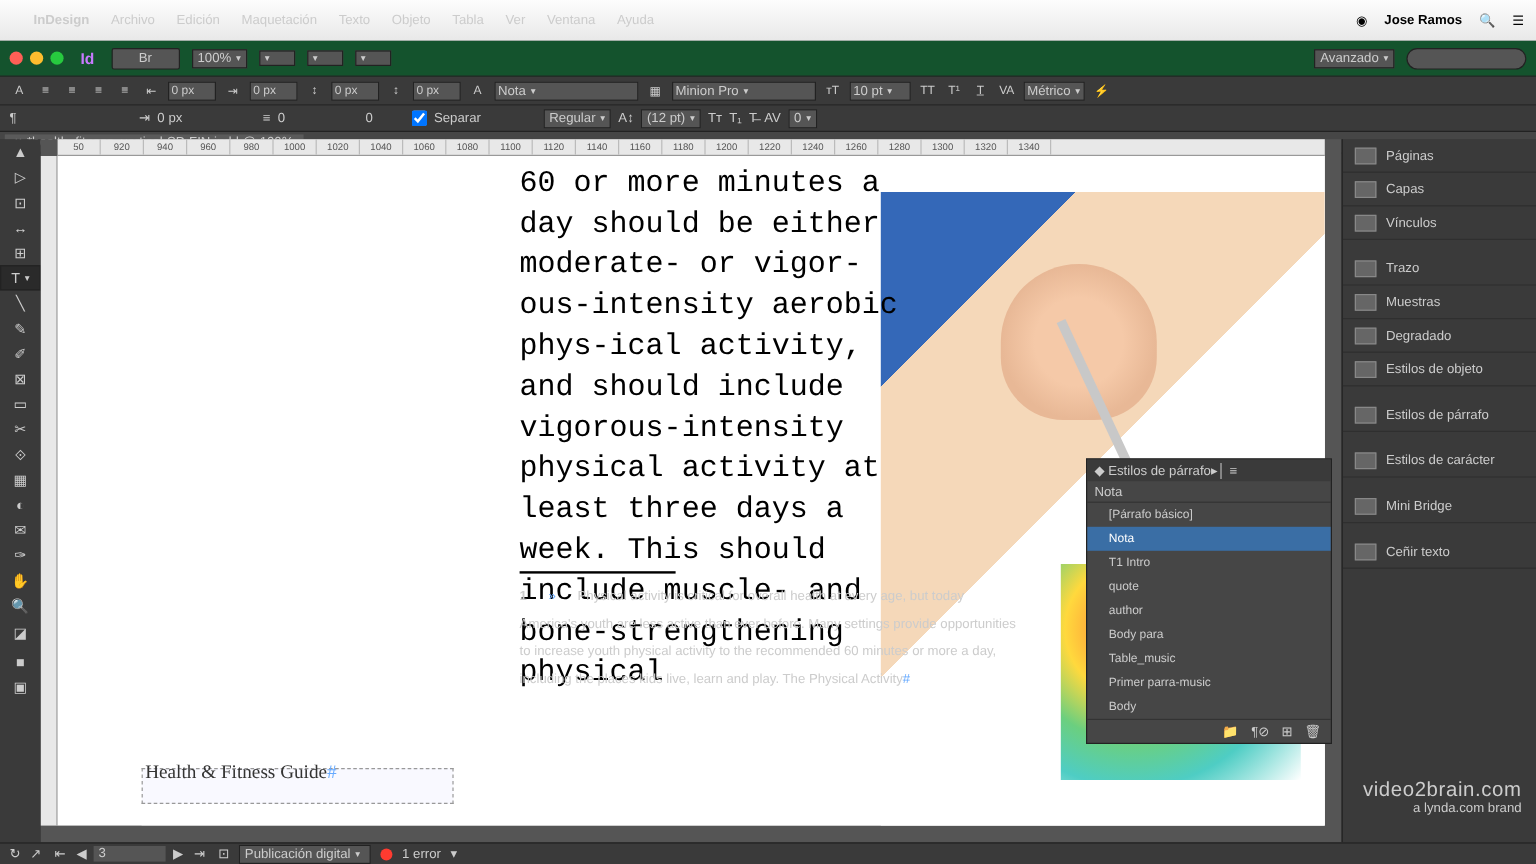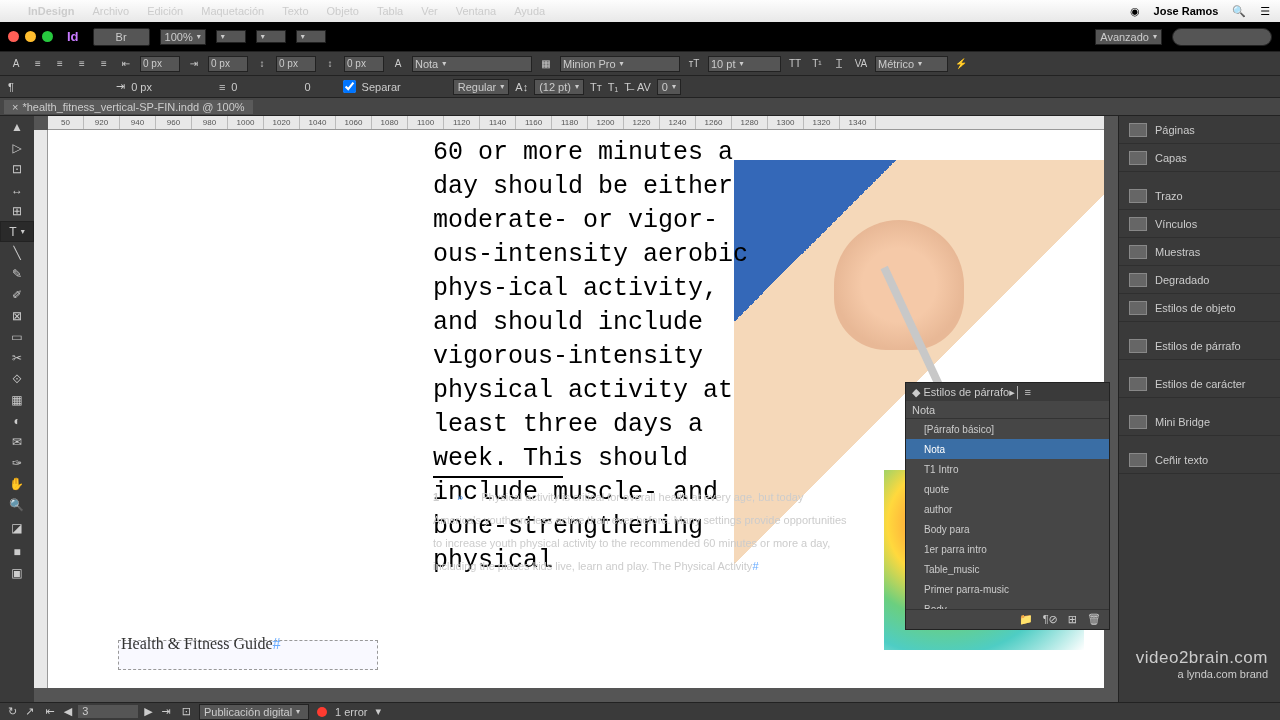--- a/index.html
+++ b/index.html
@@ -1,36 +1,36 @@
 <!DOCTYPE html>
 <html><head>
 <meta charset="utf-8">
 <style>
 *{margin:0;padding:0;box-sizing:border-box;font-family:-apple-system,"Lucida Grande",sans-serif;font-size:11px;color:#ccc}
 body{background:#3a3a3a;width:1280px;height:720px;overflow:hidden;position:relative}
-.menubar{height:22px;background:linear-gradient(#fdfdfd,#e8e8e8);display:flex;align-items:center;padding:0 10px;gap:18px;color:#000}
+.menubar{height:34px;background:linear-gradient(#fdfdfd,#e8e8e8);display:flex;align-items:center;padding:0 10px;gap:18px;color:#000}
 .menubar .apple{font-size:14px}
 .menubar .app{font-weight:bold}
 .menubar .right{margin-left:auto;display:flex;align-items:center;gap:14px}
 .menubar .right span{color:#000}
-.apptoolbar{height:30px;background:#000000;display:flex;align-items:center;padding:0 8px;gap:10px;border-bottom:1px solid #222}
+.apptoolbar{height:30px;background:#14532d;display:flex;align-items:center;padding:0 8px;gap:10px;border-bottom:1px solid #222}
 .traffic{display:flex;gap:6px}
 .dot{width:11px;height:11px;border-radius:50%}
 .dot.r{background:#ff5f56}.dot.y{background:#ffbd2e}.dot.g{background:#27c93f}
 .idlogo{color:#c87aff;font-weight:bold;font-size:13px;padding:0 4px}
 .btn{background:#555;border:1px solid #222;padding:2px 22px;border-radius:2px}
 .zoom{display:flex;align-items:center;gap:2px}
 .sel{background:#555;border:1px solid #222;padding:1px 4px;display:flex;align-items:center;gap:4px}
 .sel::after{content:"▾";font-size:8px}
 .spacer{flex:1}
 .search{width:100px;height:18px;background:#555;border:1px solid #222;border-radius:9px}
 .controlbar{height:24px;background:#3a3a3a;display:flex;align-items:center;padding:0 8px;gap:6px;border-bottom:1px solid #222}
 .controlbar .field{background:#555;border:1px solid #222;height:16px;width:40px;font-size:10px;padding:0 2px;display:flex;align-items:center}
 .controlbar .wfield{width:120px}
-.controlbar .mfield{width:73px}
+.controlbar .mfield{width:51px}
 .controlbar .icon{width:16px;height:16px;display:flex;align-items:center;justify-content:center;font-size:10px}
 .controlbar2{height:22px;background:#3a3a3a;display:flex;align-items:center;padding:0 8px;gap:6px;border-bottom:1px solid #222}
 .tabbar{height:18px;background:#464646;display:flex;align-items:center;padding:0 4px;border-bottom:1px solid #222}
 .tab{background:#5a5a5a;padding:1px 8px;font-size:10px;color:#ddd;display:flex;gap:4px}
 .workspace{position:absolute;top:116px;left:34px;right:162px;bottom:18px;background:#555}
 .ruler-h{position:absolute;top:0;left:14px;right:14px;height:14px;background:#e8e8e8;display:flex;overflow:hidden;border-bottom:1px solid #999}
 .ruler-h span{flex:0 0 36px;text-align:center;font-size:8px;color:#555;border-right:1px solid #bbb;line-height:14px}
 .ruler-v{position:absolute;top:14px;left:0;width:14px;bottom:14px;background:#e8e8e8;border-right:1px solid #999}
 .canvas{position:absolute;top:14px;left:14px;right:14px;bottom:14px;background:#fff;overflow:hidden}
 .page{position:absolute;top:0;left:70px;right:0;bottom:0;background:#fff}
@@ -254,27 +254,27 @@
 
 <div class="rightpanels">
   <div class="panel-item">
       <div class="panel-ic"></div>
       <span>Páginas</span>
     </div>
   <div class="panel-item">
       <div class="panel-ic"></div>
       <span>Capas</span>
     </div>
+  <div class="panel-item">
+      <div class="panel-ic"></div>
+      <span>Vínculos</span>
+    </div>
   <div class="panel-item gap">
       <div class="panel-ic"></div>
       <span>Trazo</span>
-    </div>
-  <div class="panel-item">
-      <div class="panel-ic"></div>
-      <span>Vínculos</span>
     </div>
   <div class="panel-item">
       <div class="panel-ic"></div>
       <span>Muestras</span>
     </div>
   <div class="panel-item">
       <div class="panel-ic"></div>
       <span>Degradado</span>
     </div>
   <div class="panel-item">
@@ -309,21 +309,20 @@
       <span>▸│ ≡</span>
     </div>
   <div class="cur">Nota</div>
   <div class="list">
     <div class="item">[Párrafo básico]</div>
     <div class="item active">Nota</div>
     <div class="item">T1 Intro</div>
     <div class="item">quote</div>
     <div class="item">author</div>
     <div class="item">Body para</div>
-    <div class="item">1er parra intro</div>
     <div class="item">Table_music</div>
     <div class="item">Primer parra-music</div>
     <div class="item">Body</div>
   </div>
   <div class="ftr">
     <span>📁</span>
     <span>¶⊘</span>
     <span>⊞</span>
     <span>🗑</span>
   </div>

